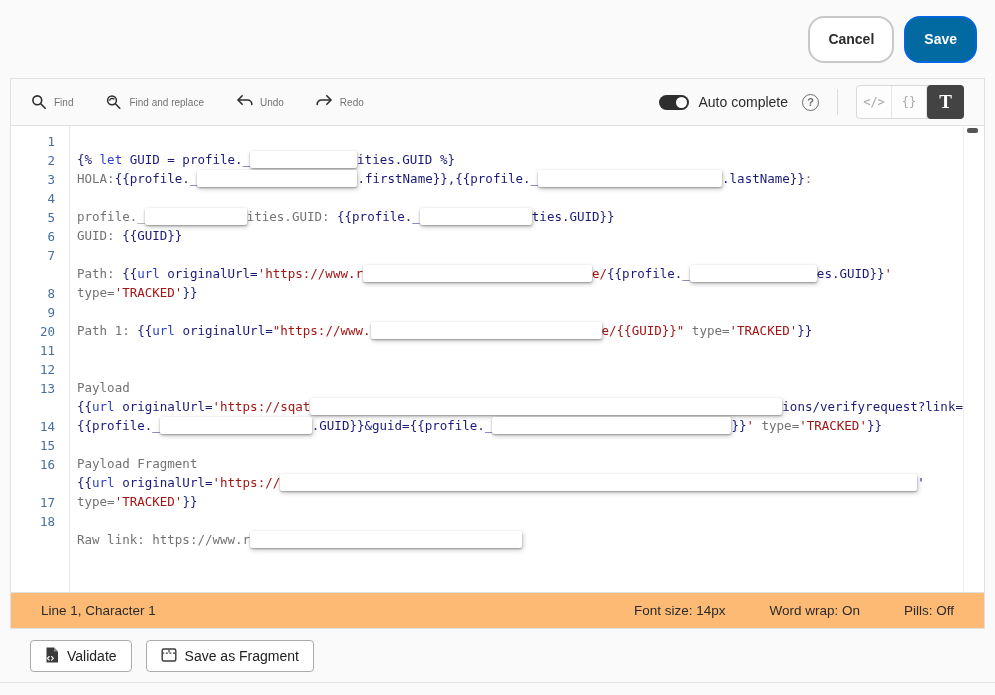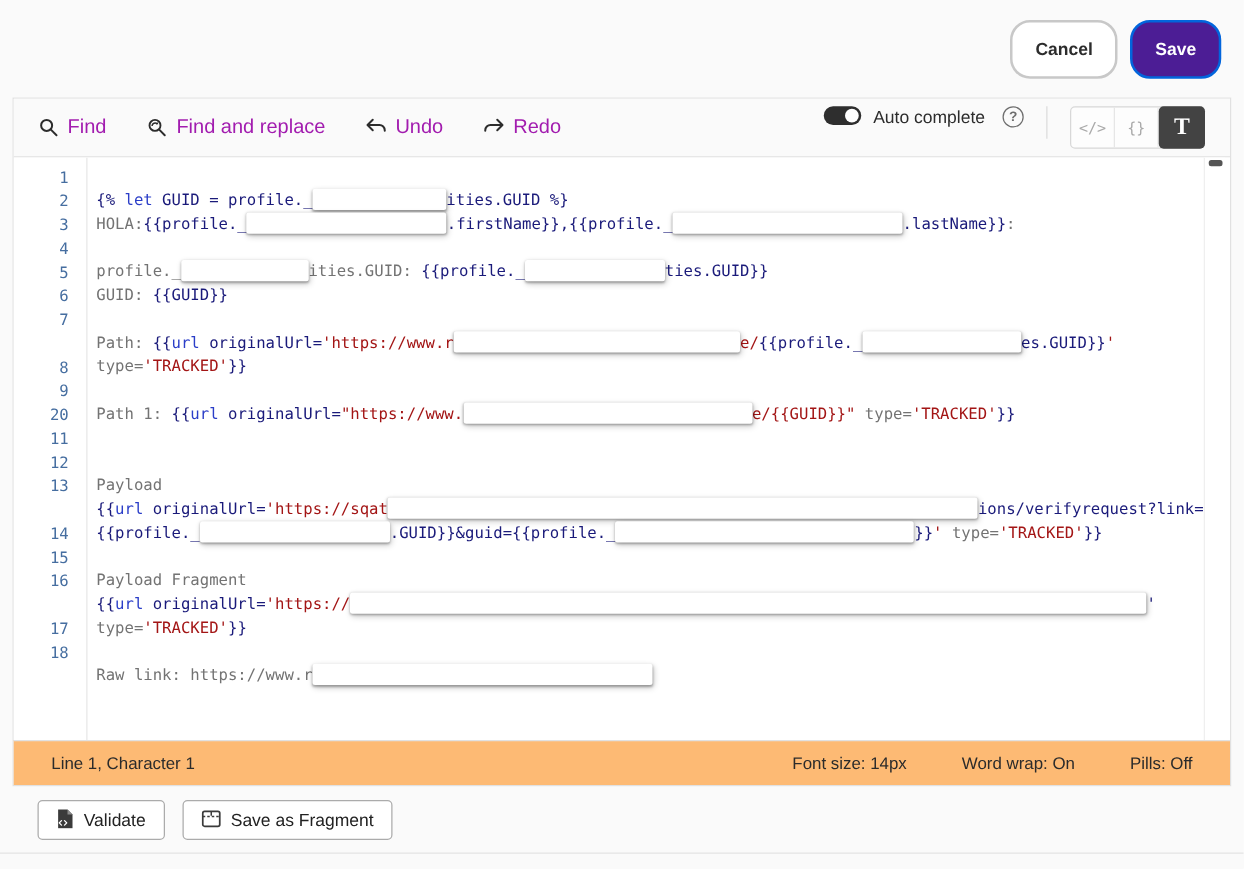--- a/index.html
+++ b/index.html
@@ -17,42 +17,42 @@
     display:flex; justify-content:flex-end; align-items:center;
     gap:10px; padding:0 18px;
   }
   .pill-btn {
     height:47px; padding:0 18px;
     border-radius:16px;
     font-family:inherit; font-size:14px; font-weight:700;
     display:flex; align-items:center; cursor:pointer;
   }
   .btn-cancel { background:#fff; border:2px solid #c8c8c8; color:#2c2c2c; }
-  .btn-save   { background:#4c1d95; border:2px solid #0265dc; color:#fff; }
+  .btn-save   { background:#0369a1; border:2px solid #0265dc; color:#fff; }
 
   
   .panel {
     margin:0 10px;
     background:#fff;
     border:1px solid #e1e1e1;
   }
   .toolbar {
     height:47px;
     background:#fafafa;
     border-bottom:1px solid #e1e1e1;
     display:flex; align-items:center;
     padding:0 20px;
   }
   .tool {
     display:flex; align-items:center; gap:7px;
-    margin-right:32px; font-size:16px; color:#a21caf;
+    margin-right:32px; font-size:10px; color:#737373;
     cursor:pointer; white-space:nowrap;
   }
   .tool svg { display:block; }
-  .toolbar-right { margin-left:auto; display:flex; align-items:flex-start; }
+  .toolbar-right { margin-left:auto; display:flex; align-items:center; }
   .toggle {
     width:30px; height:15px; border-radius:8px; background:#2e2e2e;
     position:relative; cursor:pointer; flex:none;
   }
   .toggle::after {
     content:''; position:absolute; right:2px; top:2px;
     width:11px; height:11px; border-radius:50%; background:#fff;
   }
   .auto-label { margin:0 14px 0 10px; font-size:14px; }
   .help {

